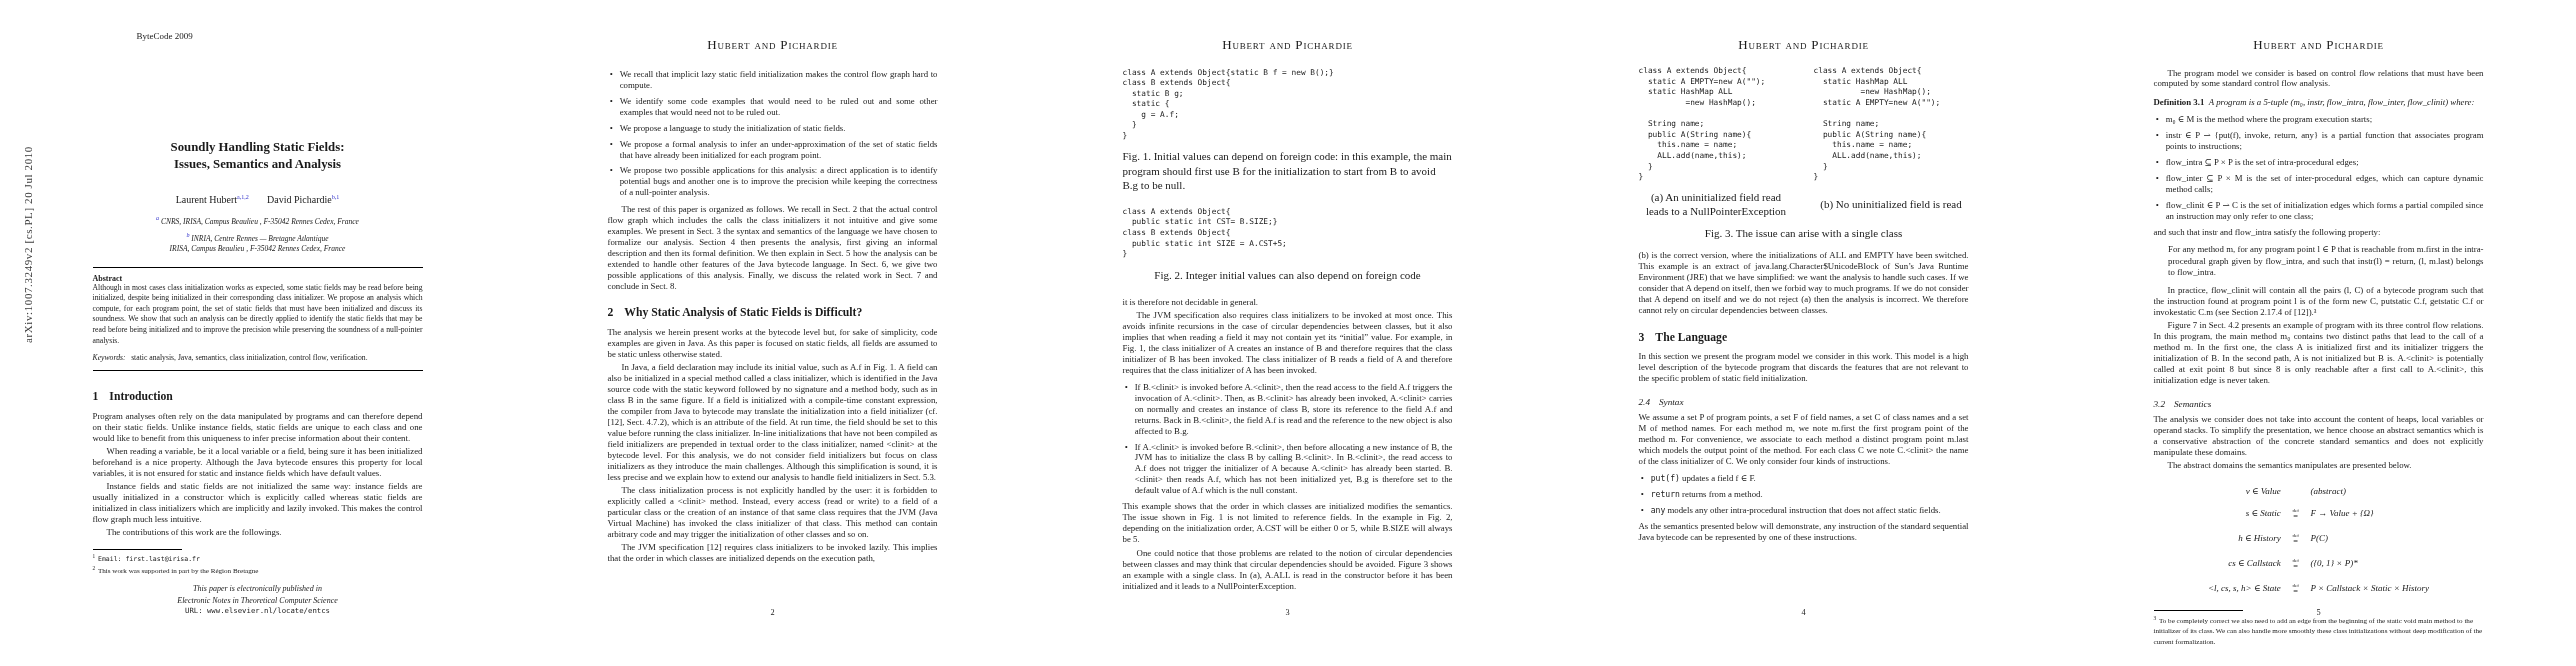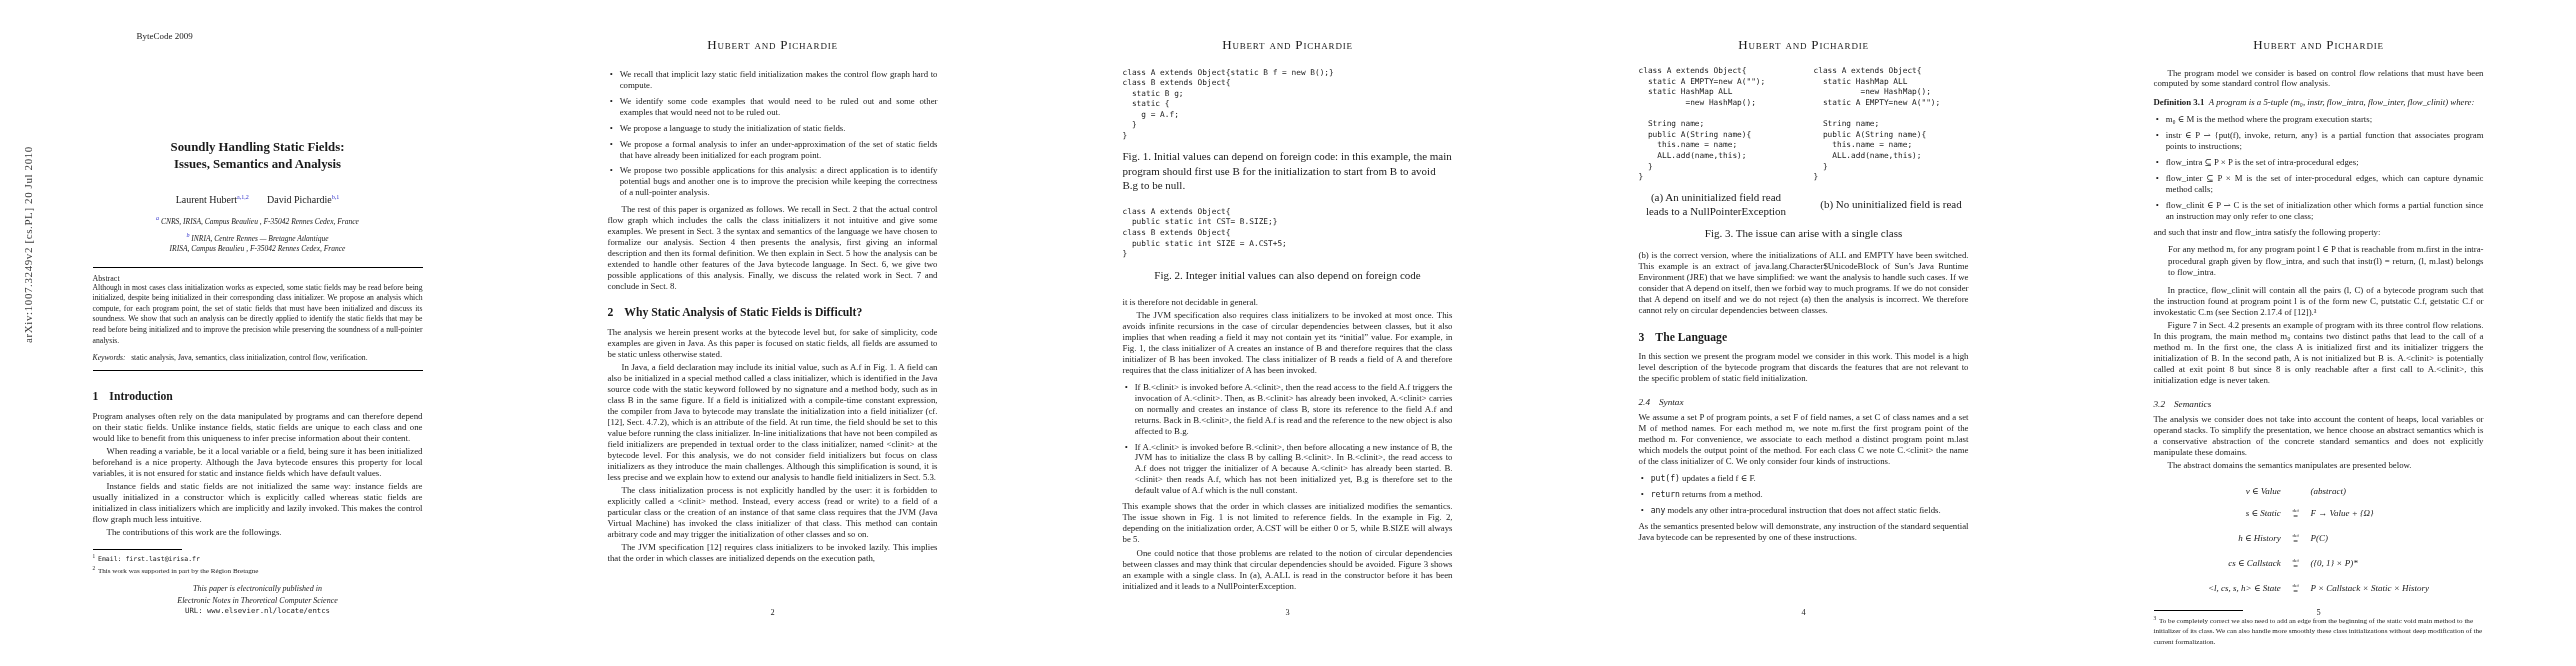--- a/index.html
+++ b/index.html
@@ -31,21 +31,21 @@
   
   .arxiv-stamp { position:absolute; left:22px; top:343px; transform:rotate(-90deg); transform-origin:0 0;
                  white-space:nowrap; font-size:11px; letter-spacing:0.6px; color:#3a3a3a; }
   .conf { margin-top:31px; margin-left:44px; font-size:9px; }
   .title { margin-top:98px; text-align:center; font-size:12.8px; font-weight:bold; line-height:1.35; white-space:pre-line; }
   .authors { margin-top:20px; text-align:center; font-size:10px; }
   .authors .author { margin:0 7.8px; }
   .affil { text-align:center; font-style:italic; font-size:7.5px; line-height:1.4; }
   .affil-first { margin-top:9px; }
   .rule { border:none; border-top:0.8px solid #000; margin-top:12.2px; }
-  .abstract-label { margin-top:5.6px; font-weight:normal; font-size:8px; }
+  .abstract-label { margin-top:5.6px; font-weight:bold; font-size:8px; }
   .abstract-text { margin-top:0; font-size:7.7px; line-height:1.38; text-align:justify; }
   .keywords { margin-top:6.7px; font-size:7.7px; }
   .keywords .kw-label { font-style:italic; margin-right:5.6px; }
   .footnote-rule { border:none; border-top:0.6px solid #000; width:89px; margin-top:11px; margin-bottom:3.3px; }
   .footnote { font-size:7.1px; line-height:1.45; }
   .footnote .fsup { font-size:5.3px; vertical-align:super; margin-right:2.8px; }
   .pubnote { margin-top:6.7px; text-align:center; font-style:italic; font-size:8px; line-height:1.4; }
   .pubnote .url { font-family:"DejaVu Sans Mono","Liberation Mono",monospace; font-style:normal; font-size:7.3px; }
 
   
@@ -223,21 +223,21 @@
     <div class="running-head">Hubert and Pichardie</div>
     <div class="para indent" style="margin-top:14.5px;">The program model we consider is based on control flow relations that must have been computed by some standard control flow analysis.</div>
     <div class="defpara">
       <span class="def-label">Definition 3.1</span><span class="def-body">A program is a 5-tuple (m₀, instr, flow_intra, flow_inter, flow_clinit) where:</span>
     </div>
     <ul class="bullets">
       <li>m₀ ∈ M is the method where the program execution starts;</li>
       <li>instr ∈ P ⇀ {put(f), invoke, return, any} is a partial function that associates program points to instructions;</li>
       <li>flow_intra ⊆ P × P is the set of intra-procedural edges;</li>
       <li>flow_inter ⊆ P × M is the set of inter-procedural edges, which can capture dynamic method calls;</li>
-      <li>flow_clinit ∈ P ⇀ C is the set of initialization other which forms a partial function since an instruction may only refer to one class;</li>
+      <li>flow_clinit ∈ P ⇀ C is the set of initialization edges which forms a partial compiled since an instruction may only refer to one class;</li>
     </ul>
     <div class="para">and such that instr and flow_intra satisfy the following property:</div>
     <div class="property">For any method m, for any program point l ∈ P that is reachable from m.first in the intra-procedural graph given by flow_intra, and such that instr(l) = return, (l, m.last) belongs to flow_intra.</div>
     <div class="para indent">In practice, flow_clinit will contain all the pairs (l, C) of a bytecode program such that the instruction found at program point l is of the form new C, putstatic C.f, getstatic C.f or invokestatic C.m (see Section 2.17.4 of [12]).³</div>
     <div class="para indent">Figure 7 in Sect. 4.2 presents an example of program with its three control flow relations. In this program, the main method m₀ contains two distinct paths that lead to the call of a method m. In the first one, the class A is initialized first and its initializer triggers the initialization of B. In the second path, A is not initialized but B is. A.&lt;clinit&gt; is potentially called at exit point 8 but since 8 is only reachable after a first call to A.&lt;clinit&gt;, this initialization edge is never taken.</div>
     <div class="subsec-head">
       <span class="num">3.2</span><span>Semantics</span>
     </div>
     <div class="para">The analysis we consider does not take into account the content of heaps, local variables or operand stacks. To simplify the presentation, we hence choose an abstract semantics which is a conservative abstraction of the concrete standard semantics and does not explicitly manipulate these domains.</div>
     <div class="para indent">The abstract domains the semantics manipulates are presented below.</div>

